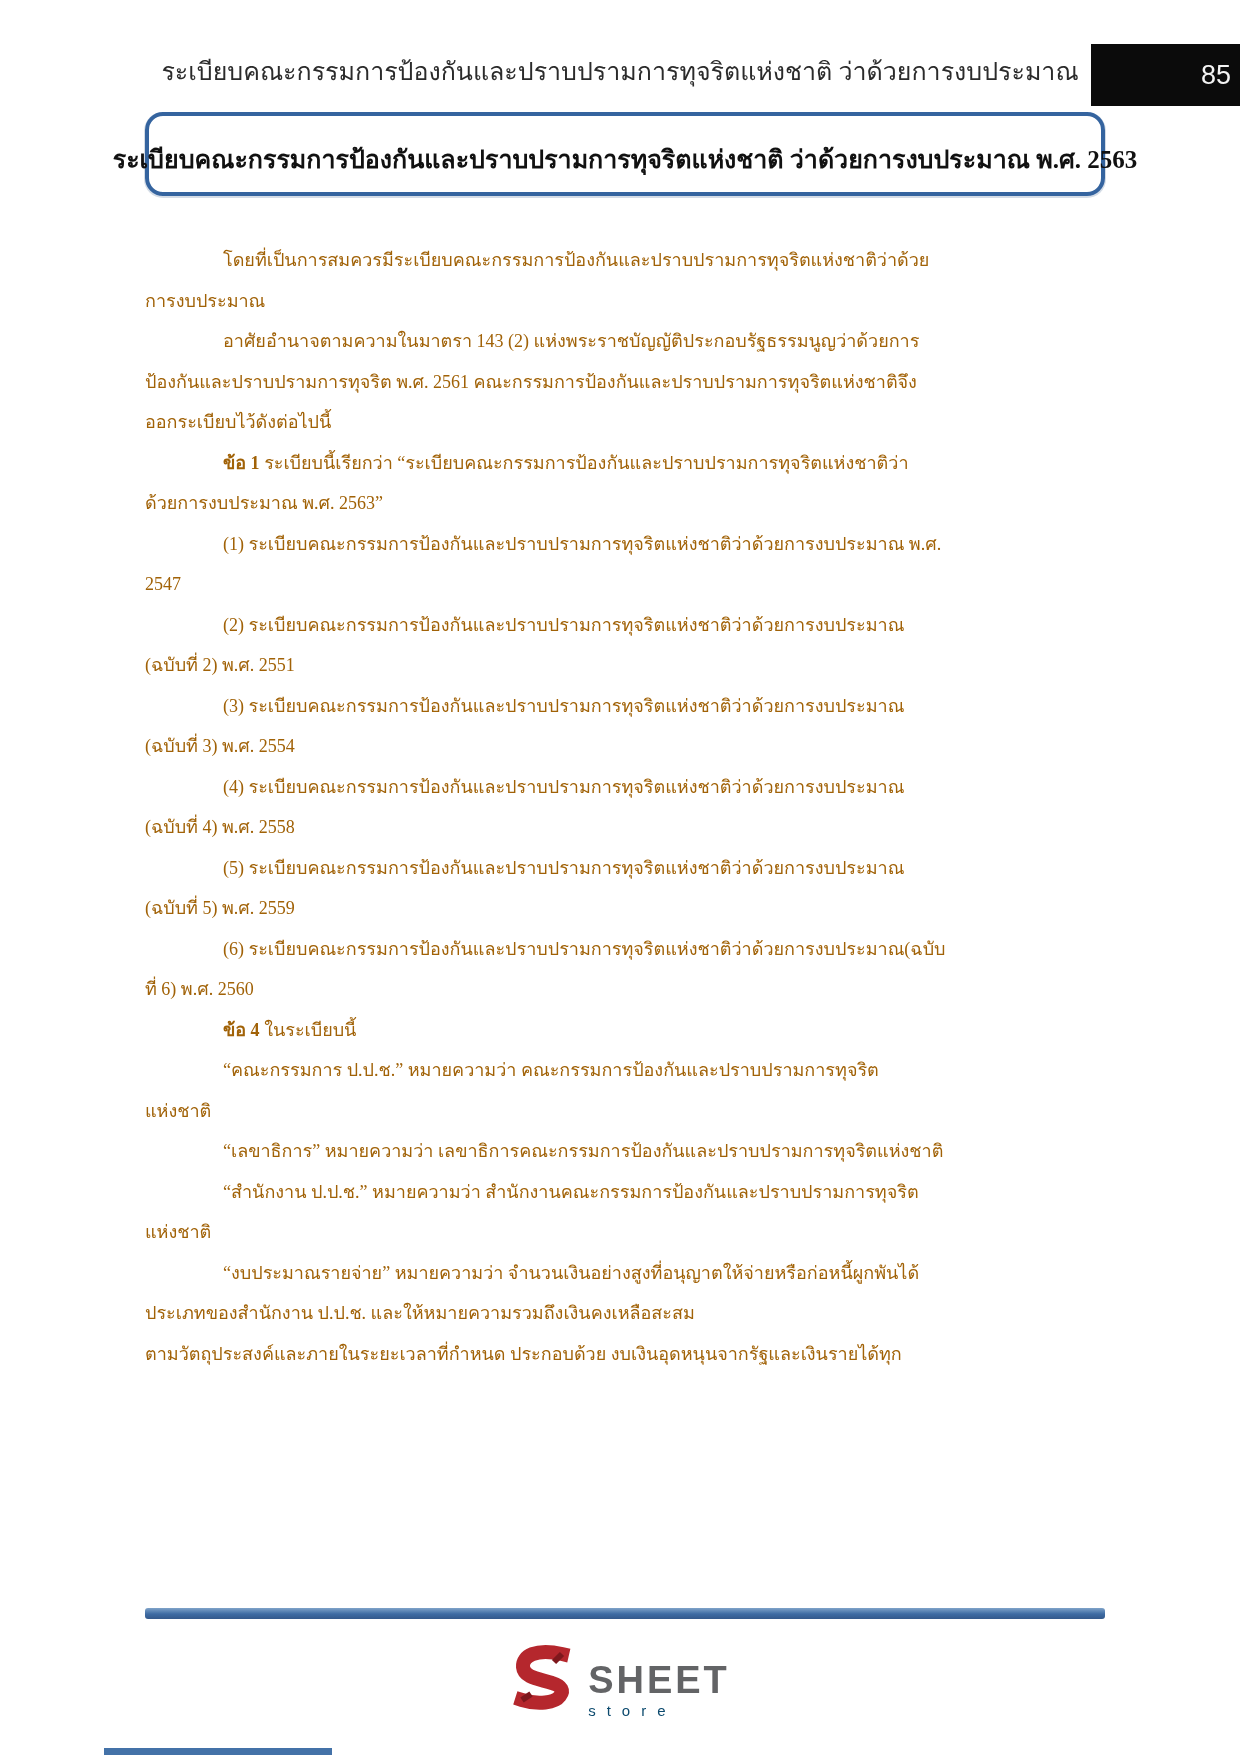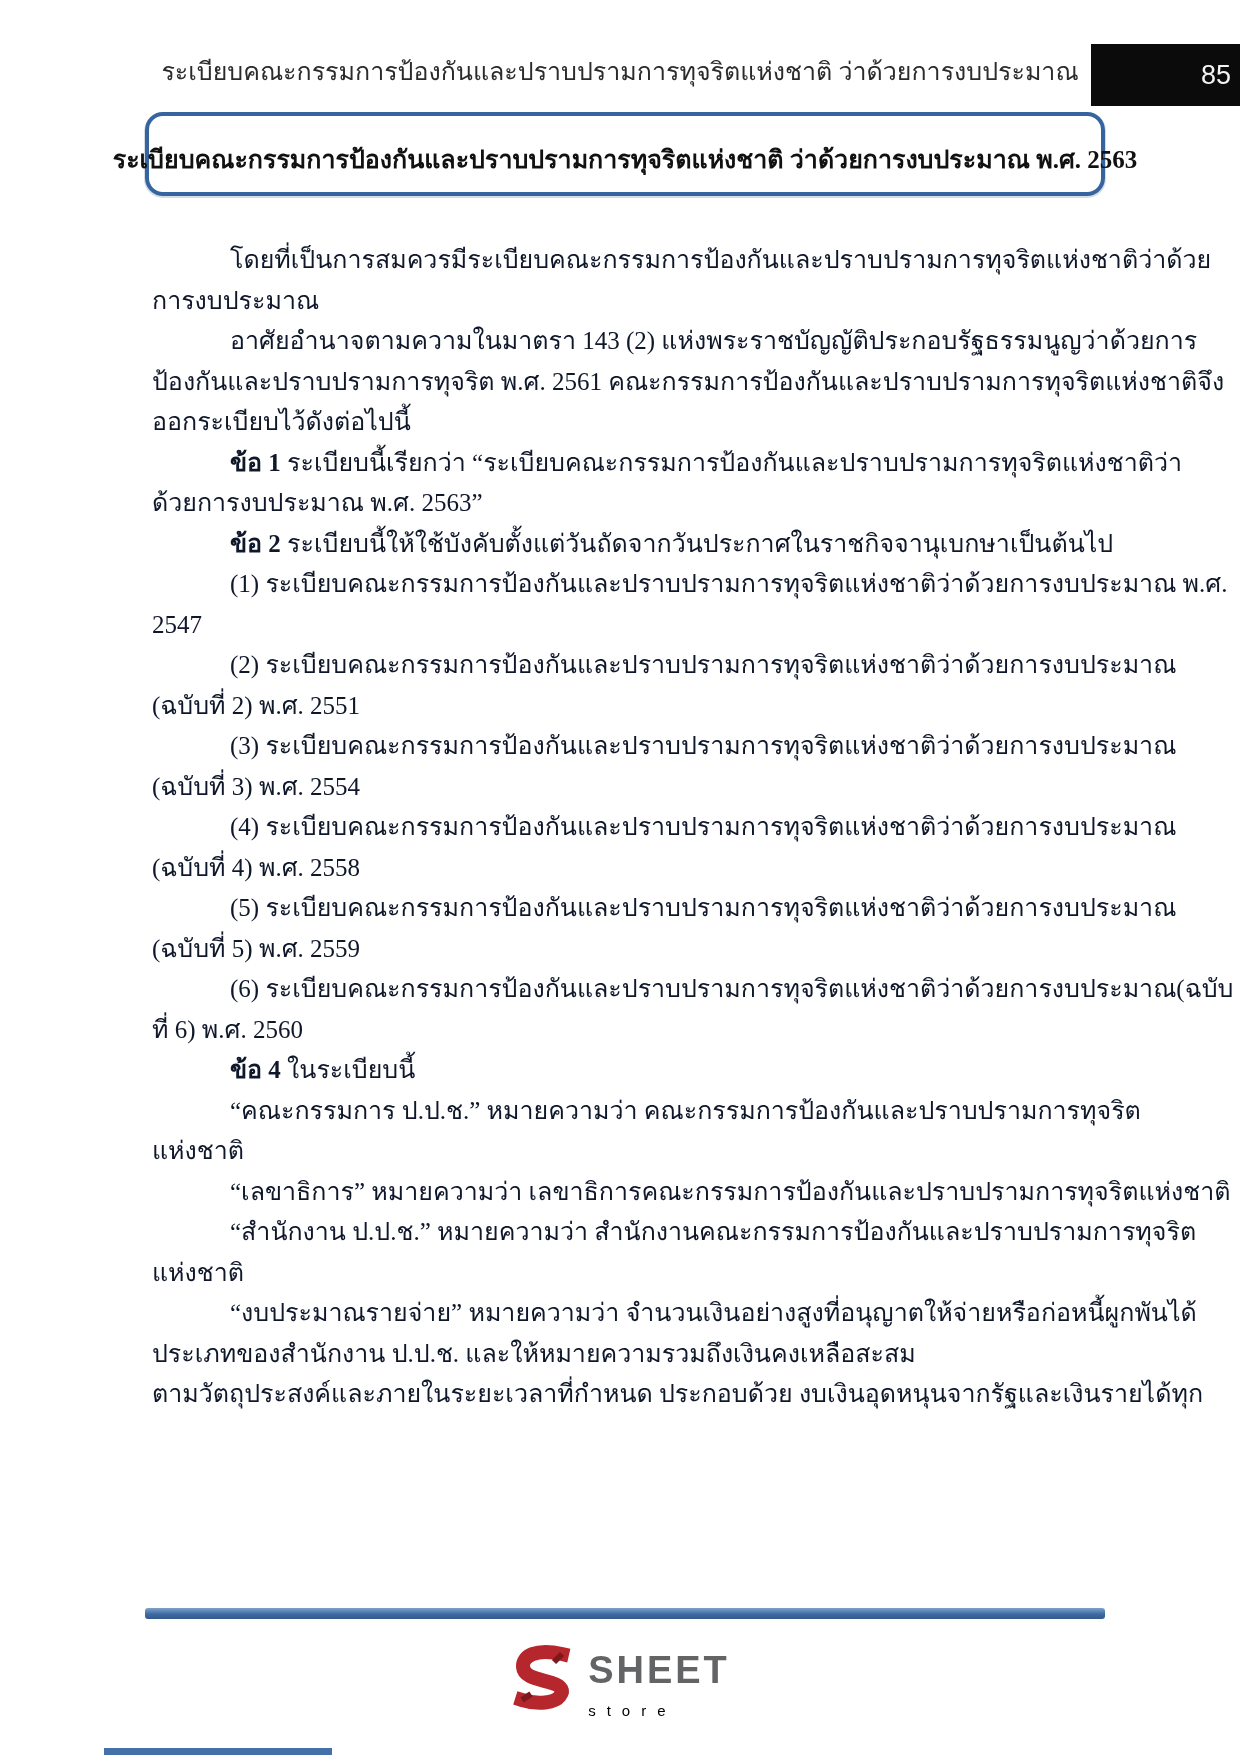--- a/index.html
+++ b/index.html
@@ -52,25 +52,25 @@
   .title-box .doc-title{
     font-size:25px;
     font-weight:700;
     color:#111;
     text-align:center;
     white-space:nowrap;
   }
   
   .body-text{
     position:absolute;
-    left:152px;top:240px;
+    left:145px;top:240px;
     width:945px;
-    font-size:25px;
+    font-size:18px;
     line-height:40.5px;
-    color:#0f172a;
+    color:#a16207;
   }
   .body-line{white-space:nowrap;}
   .body-line.indent{padding-left:78px;}
   .body-line b{font-weight:700;}
   
   .footer-divider{
     position:absolute;
     left:145px;top:1608px;
     width:960px;height:11px;
     border-radius:3px;
@@ -84,22 +84,22 @@
   }
   .sheet-logo-icon{width:64px;height:78px;flex:0 0 auto;}
   .sheet-logo-textwrap{display:flex;flex-direction:column;}
   .sheet-logo-name{
     font-family:"Liberation Sans","DejaVu Sans",sans-serif;
     font-size:38px;font-weight:700;
     color:#636466;letter-spacing:3px;line-height:40px;
   }
   .sheet-logo-sub{
     font-family:"Liberation Sans","DejaVu Sans",sans-serif;
-    font-size:15px;color:#000000;
-    letter-spacing:11px;line-height:18px;margin-top:12px;
+    font-size:15px;color:#0c4a6e;
+    letter-spacing:11px;line-height:18px;margin-top:2px;
   }
   .page-edge-line{
     position:absolute;
     left:104px;top:1748px;
     width:228px;height:7px;
     background:#4472a8;
   }
 </style>
 </head>
 <body>
@@ -131,23 +131,20 @@
       <b></b><span>ป้องกันและปราบปรามการทุจริต พ.ศ. 2561 คณะกรรมการป้องกันและปราบปรามการทุจริตแห่งชาติจึง</span>
     </div>
       <div class="body-line" style="">
       <b></b><span>ออกระเบียบไว้ดังต่อไปนี้</span>
     </div>
       <div class="body-line indent" style="">
       <b>ข้อ 1</b><span> ระเบียบนี้เรียกว่า “ระเบียบคณะกรรมการป้องกันและปราบปรามการทุจริตแห่งชาติว่า</span>
     </div>
       <div class="body-line" style="">
       <b></b><span>ด้วยการงบประมาณ พ.ศ. 2563”</span>
-    </div>
-      <div class="body-line indent" style="">
-      <b>ข้อ 2</b><span> ระเบียบนี้ให้ใช้บังคับตั้งแต่วันถัดจากวันประกาศในราชกิจจานุเบกษาเป็นต้นไป</span>
     </div>
       <div class="body-line indent" style="">
       <b></b><span>(1) ระเบียบคณะกรรมการป้องกันและปราบปรามการทุจริตแห่งชาติว่าด้วยการงบประมาณ พ.ศ.</span>
     </div>
       <div class="body-line" style="">
       <b></b><span>2547</span>
     </div>
       <div class="body-line indent" style="">
       <b></b><span>(2) ระเบียบคณะกรรมการป้องกันและปราบปรามการทุจริตแห่งชาติว่าด้วยการงบประมาณ</span>
     </div>

